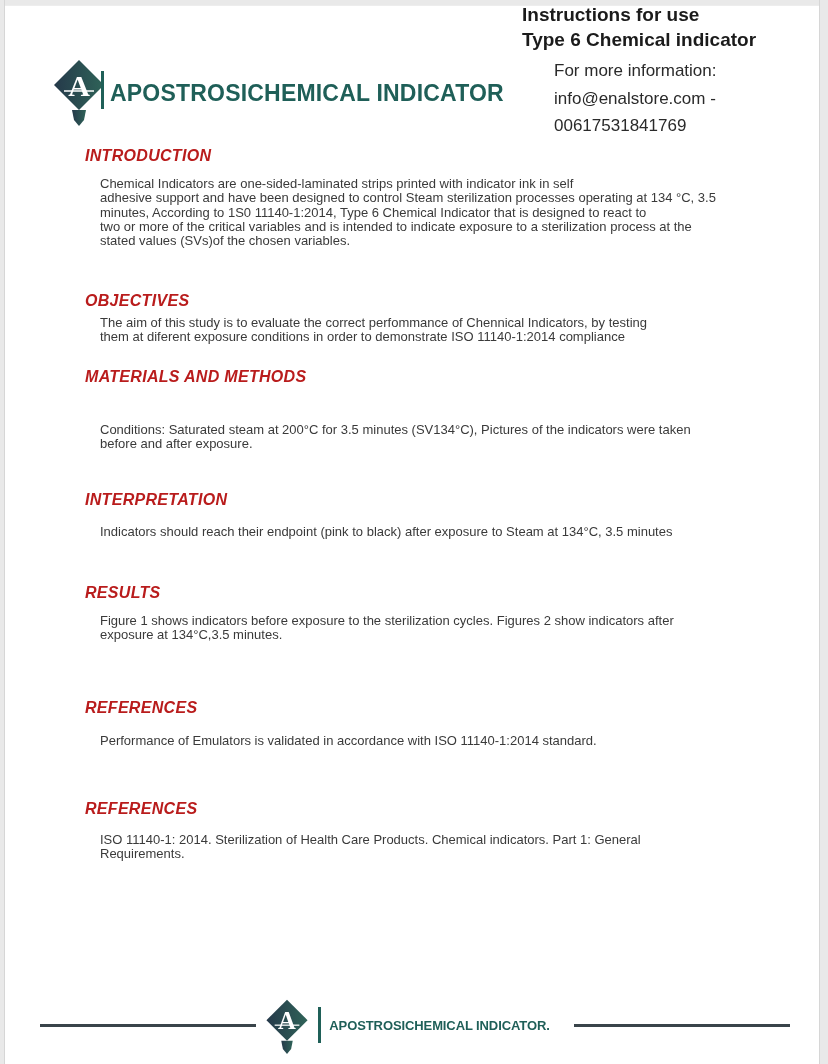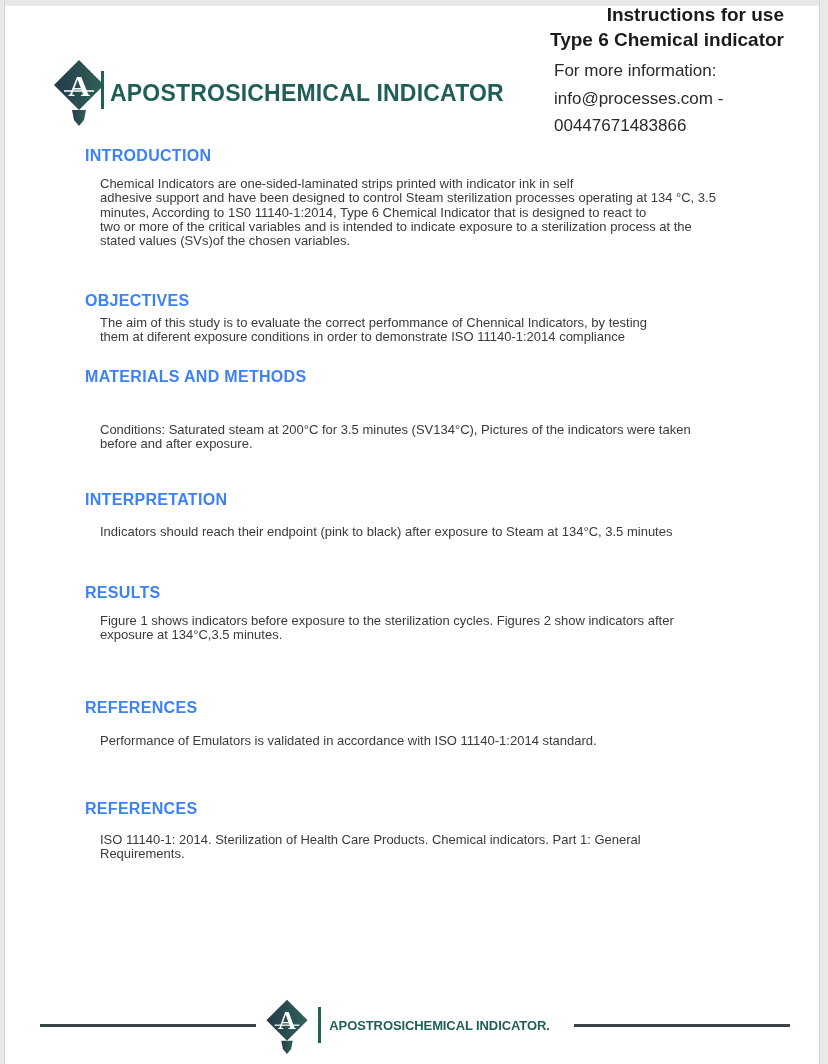--- a/index.html
+++ b/index.html
@@ -23,33 +23,34 @@
   
   .header-logo { position: absolute; left: 52px; top: 58px; width: 54px; height: 68px; }
   .brand-bar { position: absolute; left: 101px; top: 71px; width: 3px; height: 38px; background: #1f6058; }
   .brand-name {
     position: absolute; left: 110px; top: 80px;
     font-size: 23px; font-weight: bold; letter-spacing: 0.2px;
     color: #1f5f58; white-space: nowrap;
   }
   .doc-title {
     position: absolute; left: 522px; top: 3px; width: 262px;
-    text-align: right; color: #1b1b1b;
+    text-align: left; color: #1b1b1b;
     font-size: 19px; font-weight: bold; line-height: 24.5px;
   }
   .contact {
     position: absolute; left: 527px; top: 57px; width: 270px;
     font-size: 17px; line-height: 27.5px; color: #2a2a2a; margin-left: 27px;
   }
 
   
   .sec-heading {
     position: absolute; left: 85px;
-    color: #3b82f6; font-size: 16px; font-weight: bold; letter-spacing: 0.3px;
+    color: #b91c1c; font-size: 16px; font-weight: bold; letter-spacing: 0.3px;
     white-space: nowrap;
+    font-style: italic;
   }
   .sec-body {
     position: absolute; left: 100px; width: 690px;
     font-size: 13px; line-height: 14.3px; color: #3a3a3a;
     white-space: pre-line;
   }
 
   
   .footer {
     position: absolute; left: 0; right: 0; top: 1007px;
@@ -92,22 +93,22 @@
   <div class="brand-bar"></div>
   <div class="brand-name">APOSTROSICHEMICAL INDICATOR</div>
 
   <div class="doc-title">
     <div>Instructions for use</div>
     <div>Type 6 Chemical indicator</div>
   </div>
 
   <div class="contact">
     <div>For more information:</div>
-    <div>info@processes.com -</div>
-    <div>00447671483866</div>
+    <div>info@enalstore.com -</div>
+    <div>00617531841769</div>
   </div>
 
   <div class="sec-heading" style="top:147px">INTRODUCTION</div>
   <div class="sec-body" style="top:177px">Chemical Indicators are one-sided-laminated strips printed with indicator ink in self
 adhesive support and have been designed to control Steam sterilization processes operating at 134 °C, 3.5
 minutes, According to 1S0 11140-1:2014, Type 6 Chemical Indicator that is designed to react to
 two or more of the critical variables and is intended to indicate exposure to a sterilization process at the
 stated values (SVs)of the chosen variables.</div>
 
   <div class="sec-heading" style="top:292px">OBJECTIVES</div>

